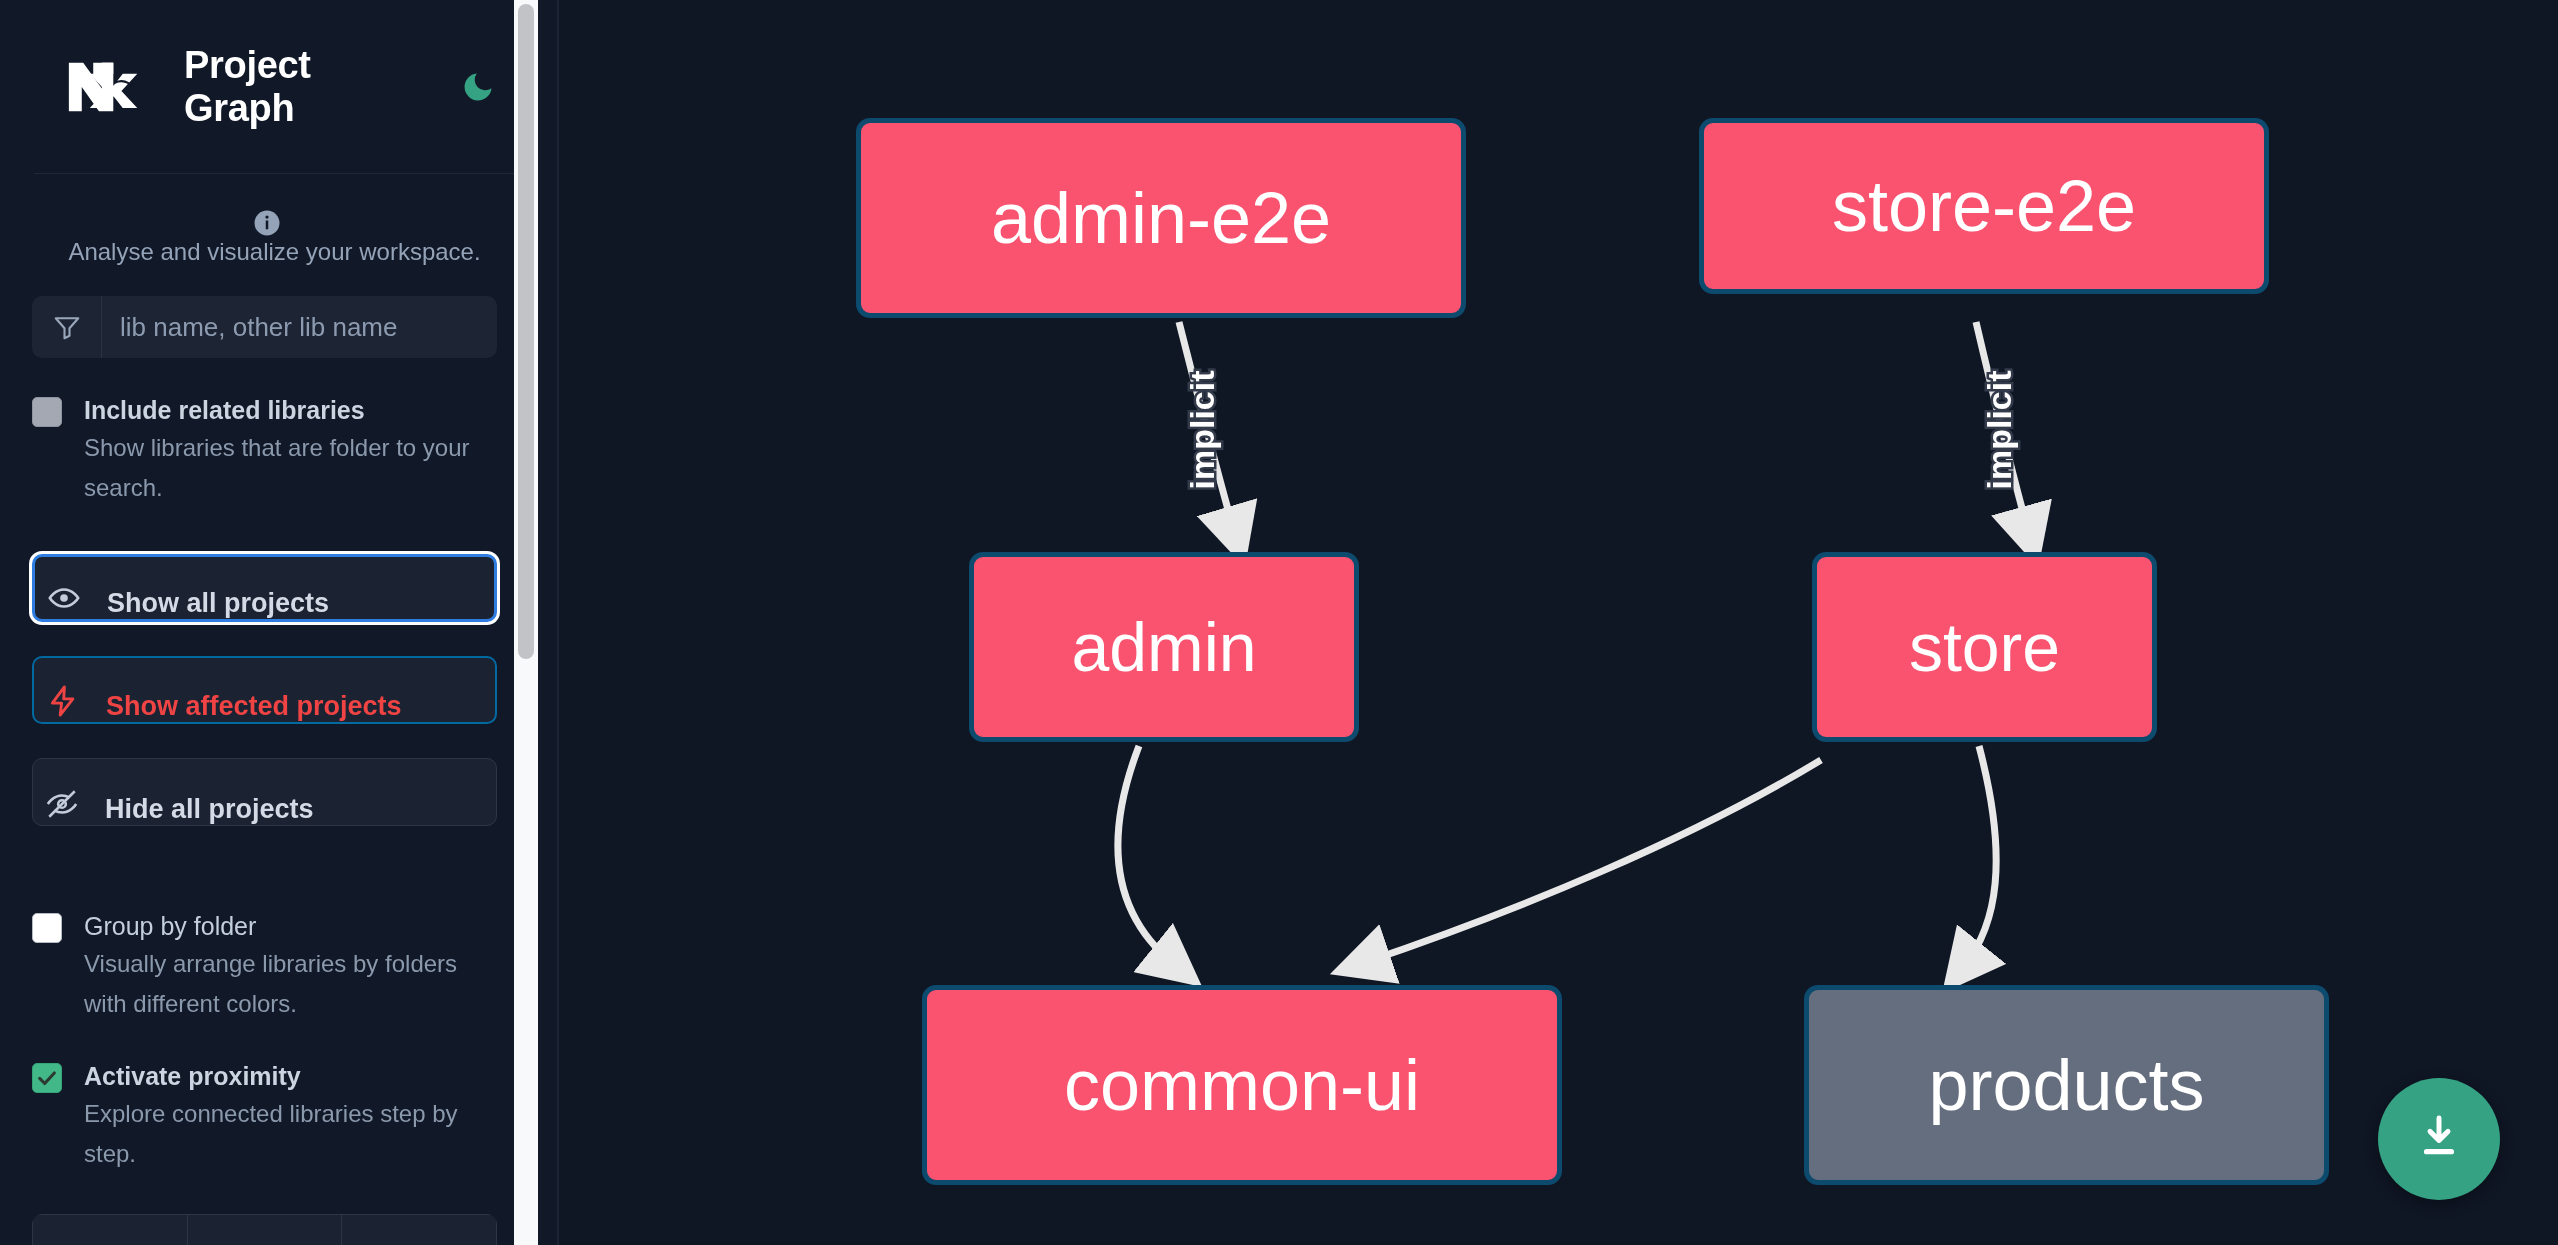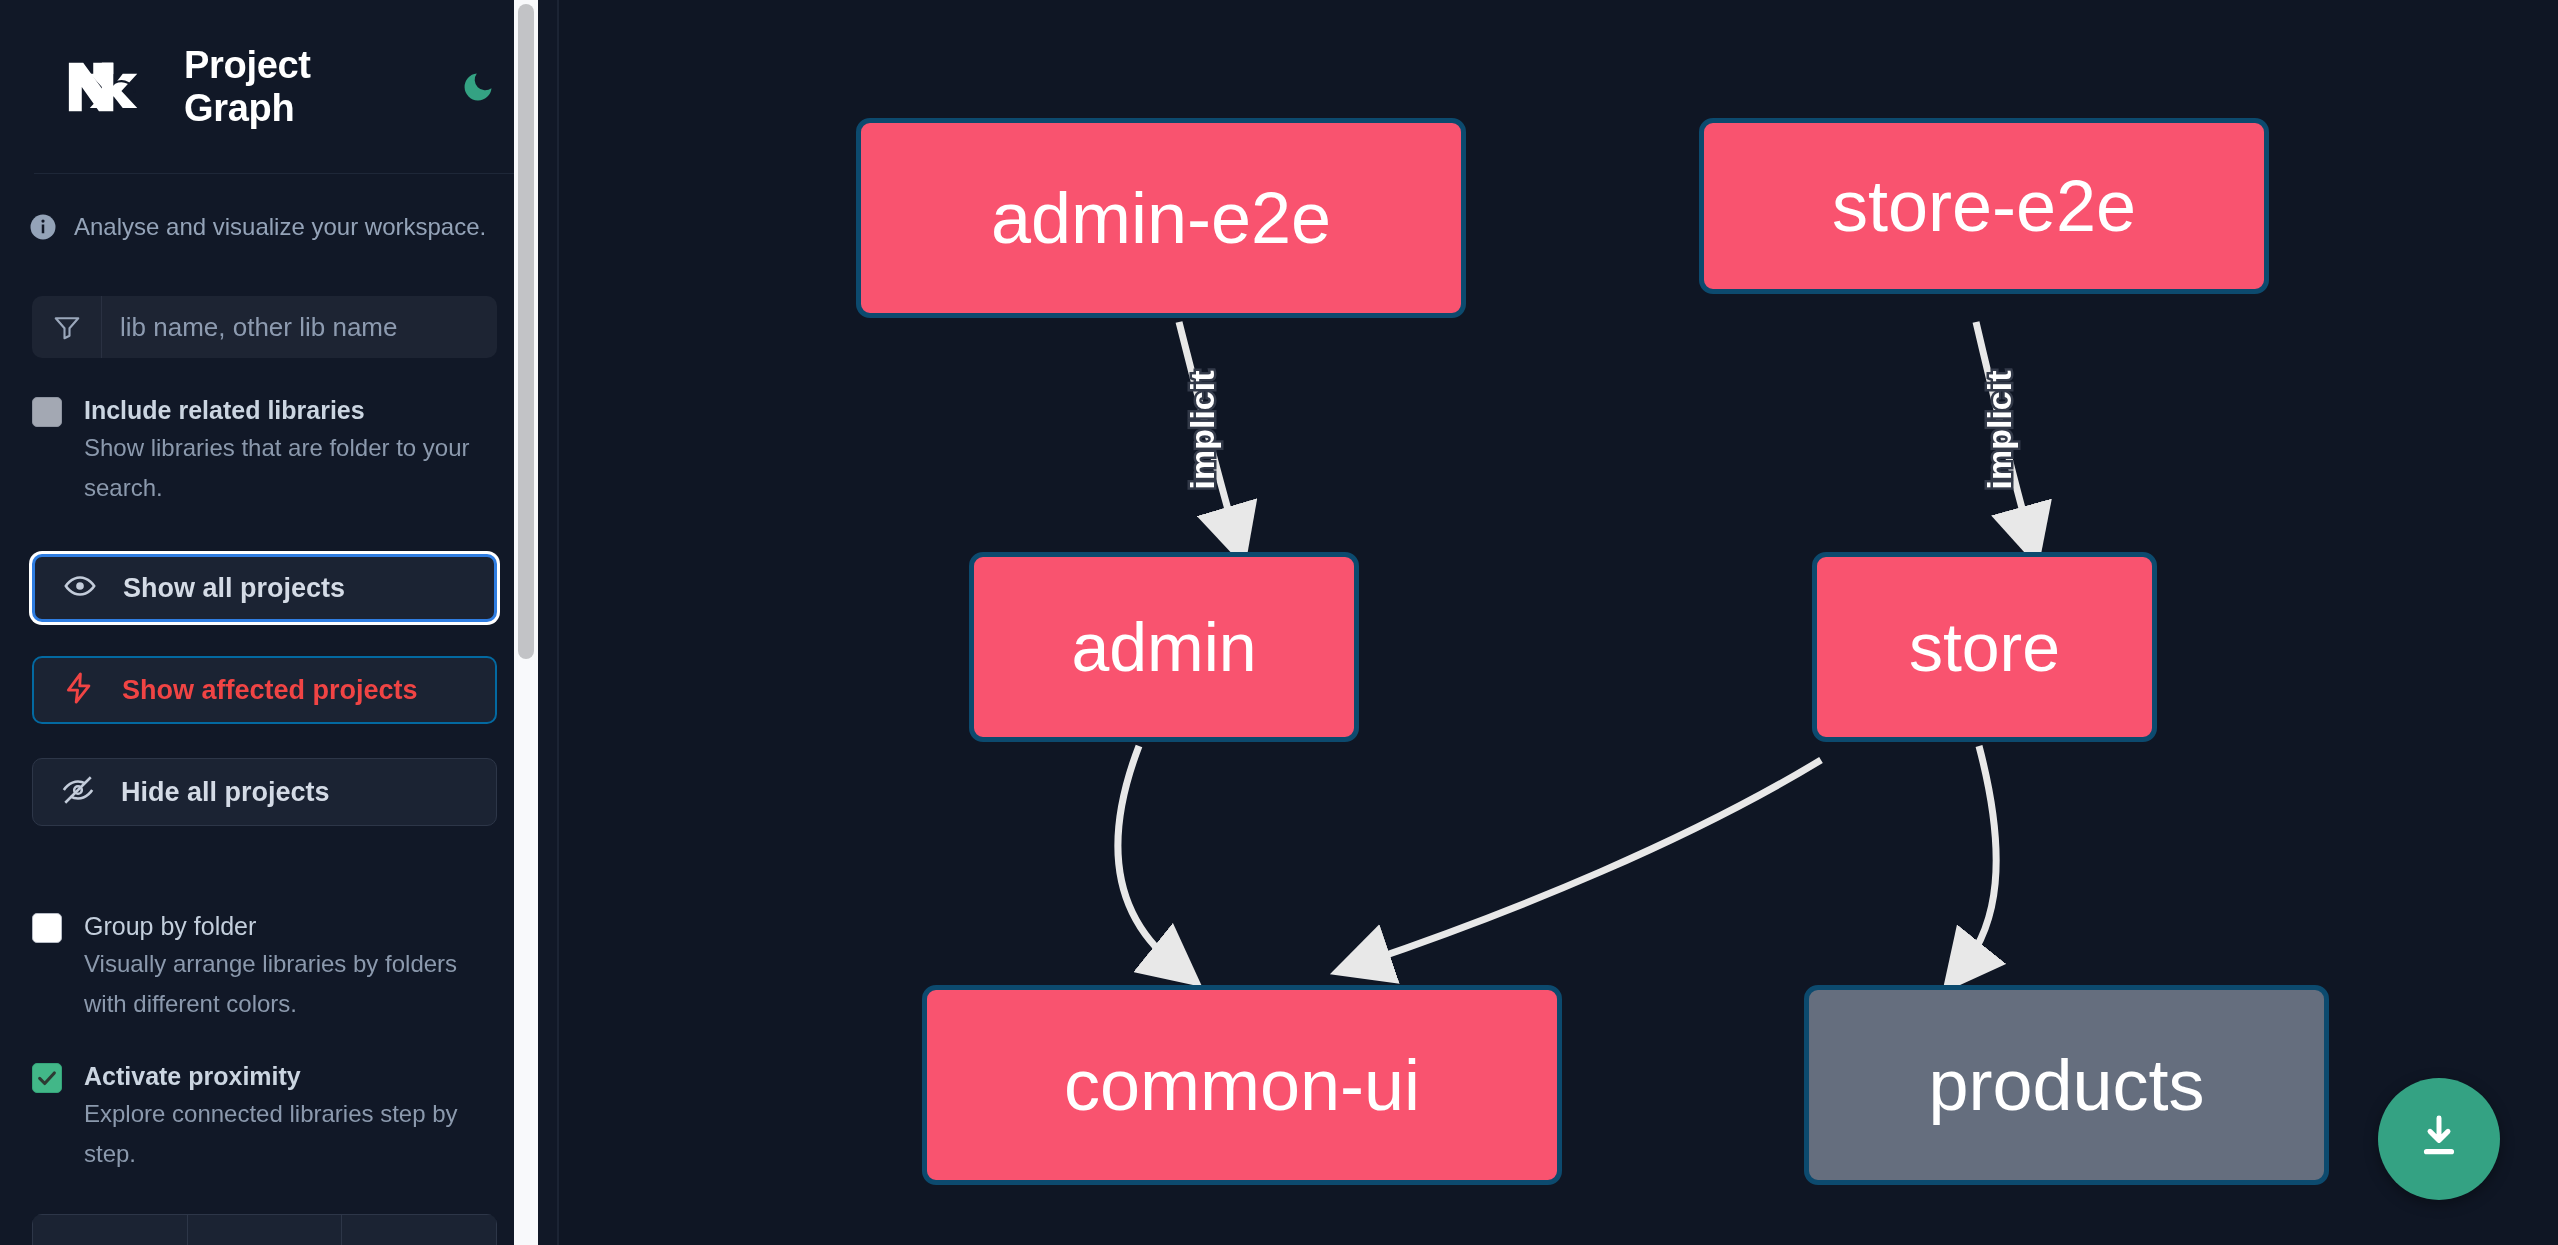--- a/index.html
+++ b/index.html
@@ -38,22 +38,23 @@
   }
   .moon-btn {
     margin-left: 38px;
     width: 40px; height: 40px;
     display: flex; align-items: center; justify-content: center;
     cursor: pointer;
   }
 
   .sb-note {
     display: flex; align-items: center;
-    padding: 34px 32px 0 28px;
+    padding: 34px 32px 0 36px;
     height: 72px;
+    flex-direction: column;
   }
   .info-icon { flex: 0 0 30px; width: 30px; height: 30px; }
   .sb-note-text {
     color: #94a3b8;
     font-size: 24px;
     margin-left: 16px;
     white-space: nowrap;
   }
 
   .filter-row {
@@ -111,22 +112,22 @@
     line-height: 40px;
     max-width: 440px;
   }
 
   .btn {
     margin: 0 32px;
     height: 68px;
     border-radius: 10px;
     background: #1b2333;
     border: 1px solid #2d3648;
-    display: flex; align-items: center;
-    padding-left: 28px;
+    display: flex; align-items: flex-end;
+    padding-left: 12px;
     cursor: pointer;
   }
   .btn-label {
     font-size: 27px;
     font-weight: 700;
     margin-left: 26px;
     color: #d4dbe6;
   }
   .btn-show-all {
     margin-top: 46px;

